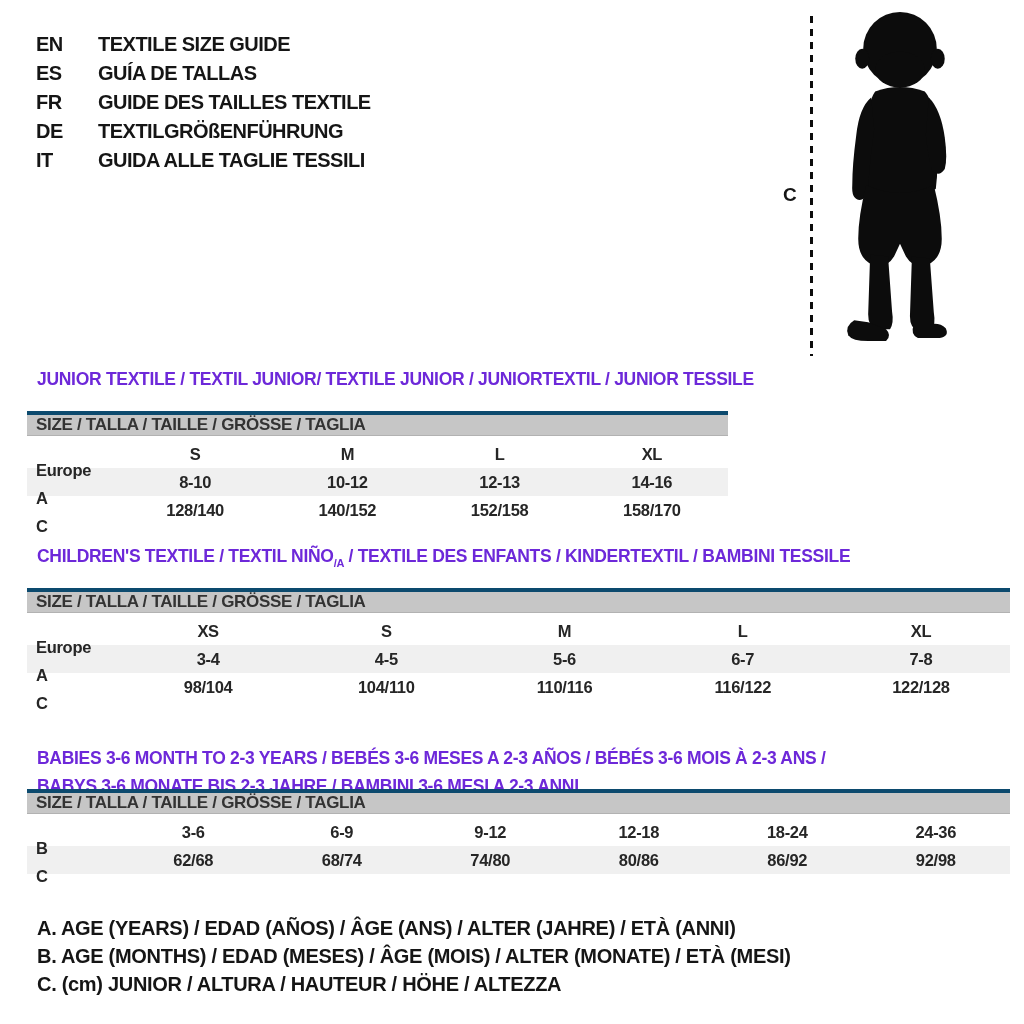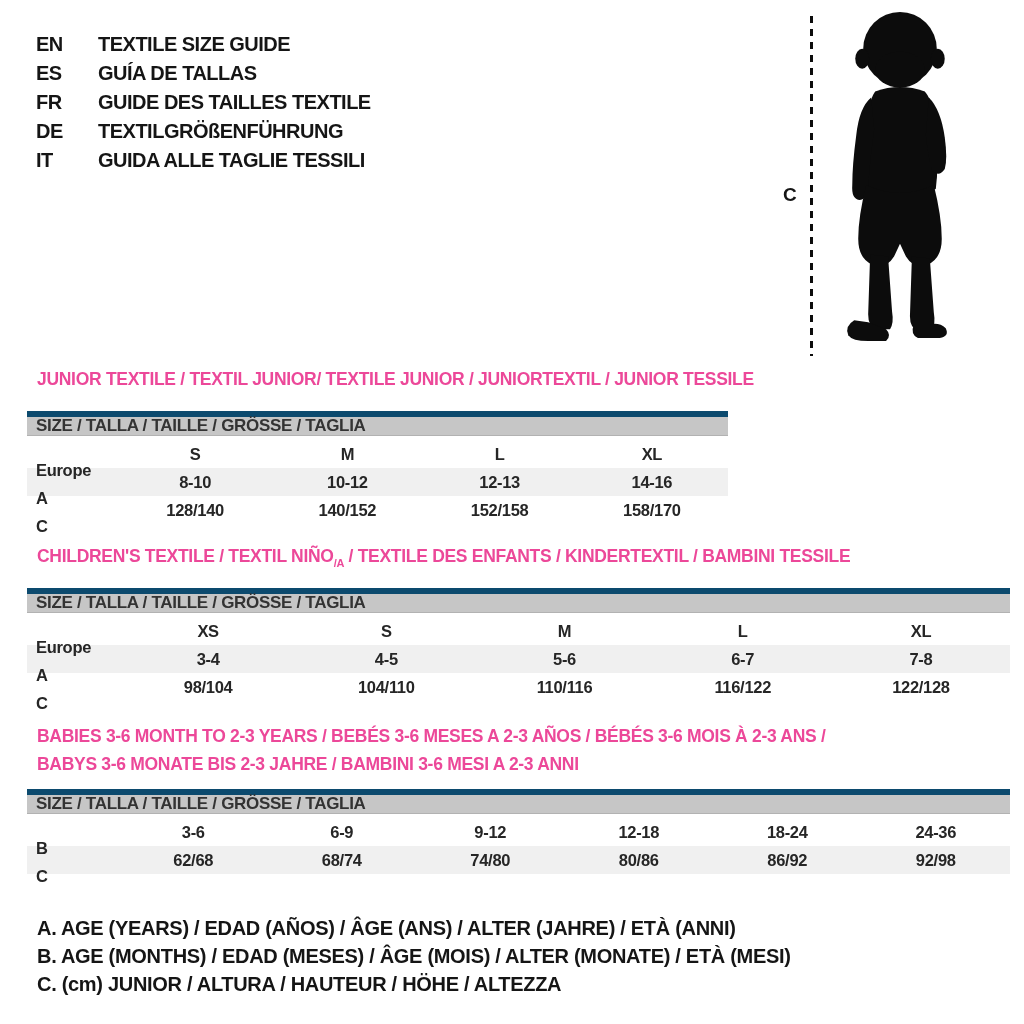--- a/index.html
+++ b/index.html
@@ -14,27 +14,27 @@
   .lang-title { font-size:20px; font-weight:700; letter-spacing:-0.5px; white-space:nowrap; }
 
   
   .figure-label { position:absolute; left:783px; top:184px; font-size:19px; font-weight:700; }
   .dotline { position:absolute; left:810px; top:16px; width:3px; height:340px;
              background:repeating-linear-gradient(to bottom,#0c0c0c 0 7px,transparent 7px 13px); }
   .toddler { position:absolute; left:826px; top:8px; width:146px; height:350px; }
 
   
   .sec-title { position:absolute; left:37px; font-size:17.5px; font-weight:700;
-               letter-spacing:-0.3px; white-space:nowrap; color:#ec4899; }
+               letter-spacing:-0.3px; white-space:nowrap; color:#6d28d9; }
   .sub { font-size:11px; vertical-align:sub; font-weight:700; }
-  .two-line { line-height:28px; }
+  .two-line { line-height:28px;margin-top:22px; }
 
   
   .sizetable { position:absolute; left:27px; }
-  .band { height:25px; background:#c6c6c6; border-top:6px solid #0c4a6e; border-bottom:1px solid #b2b2b2;
+  .band { height:25px; background:#c6c6c6; border-top:4px solid #0c4a6e; border-bottom:1px solid #b2b2b2;
           display:flex; align-items:center; padding-left:9px; font-size:17px; font-weight:700;
           letter-spacing:-0.3px; color:#333333; margin-bottom:4px; }
   .trow { display:flex; align-items:center; height:28px; font-size:16.5px; font-weight:700;
           letter-spacing:-0.3px; color:#262626; }
   .trow.shaded { background:#f0f0f0; }
   .cell-label { width:92px; padding-left:9px;margin-top:32px; }
   .cell-val { flex:1; text-align:center; }
 
   
   .footnotes { position:absolute; left:37px; top:914px; }

